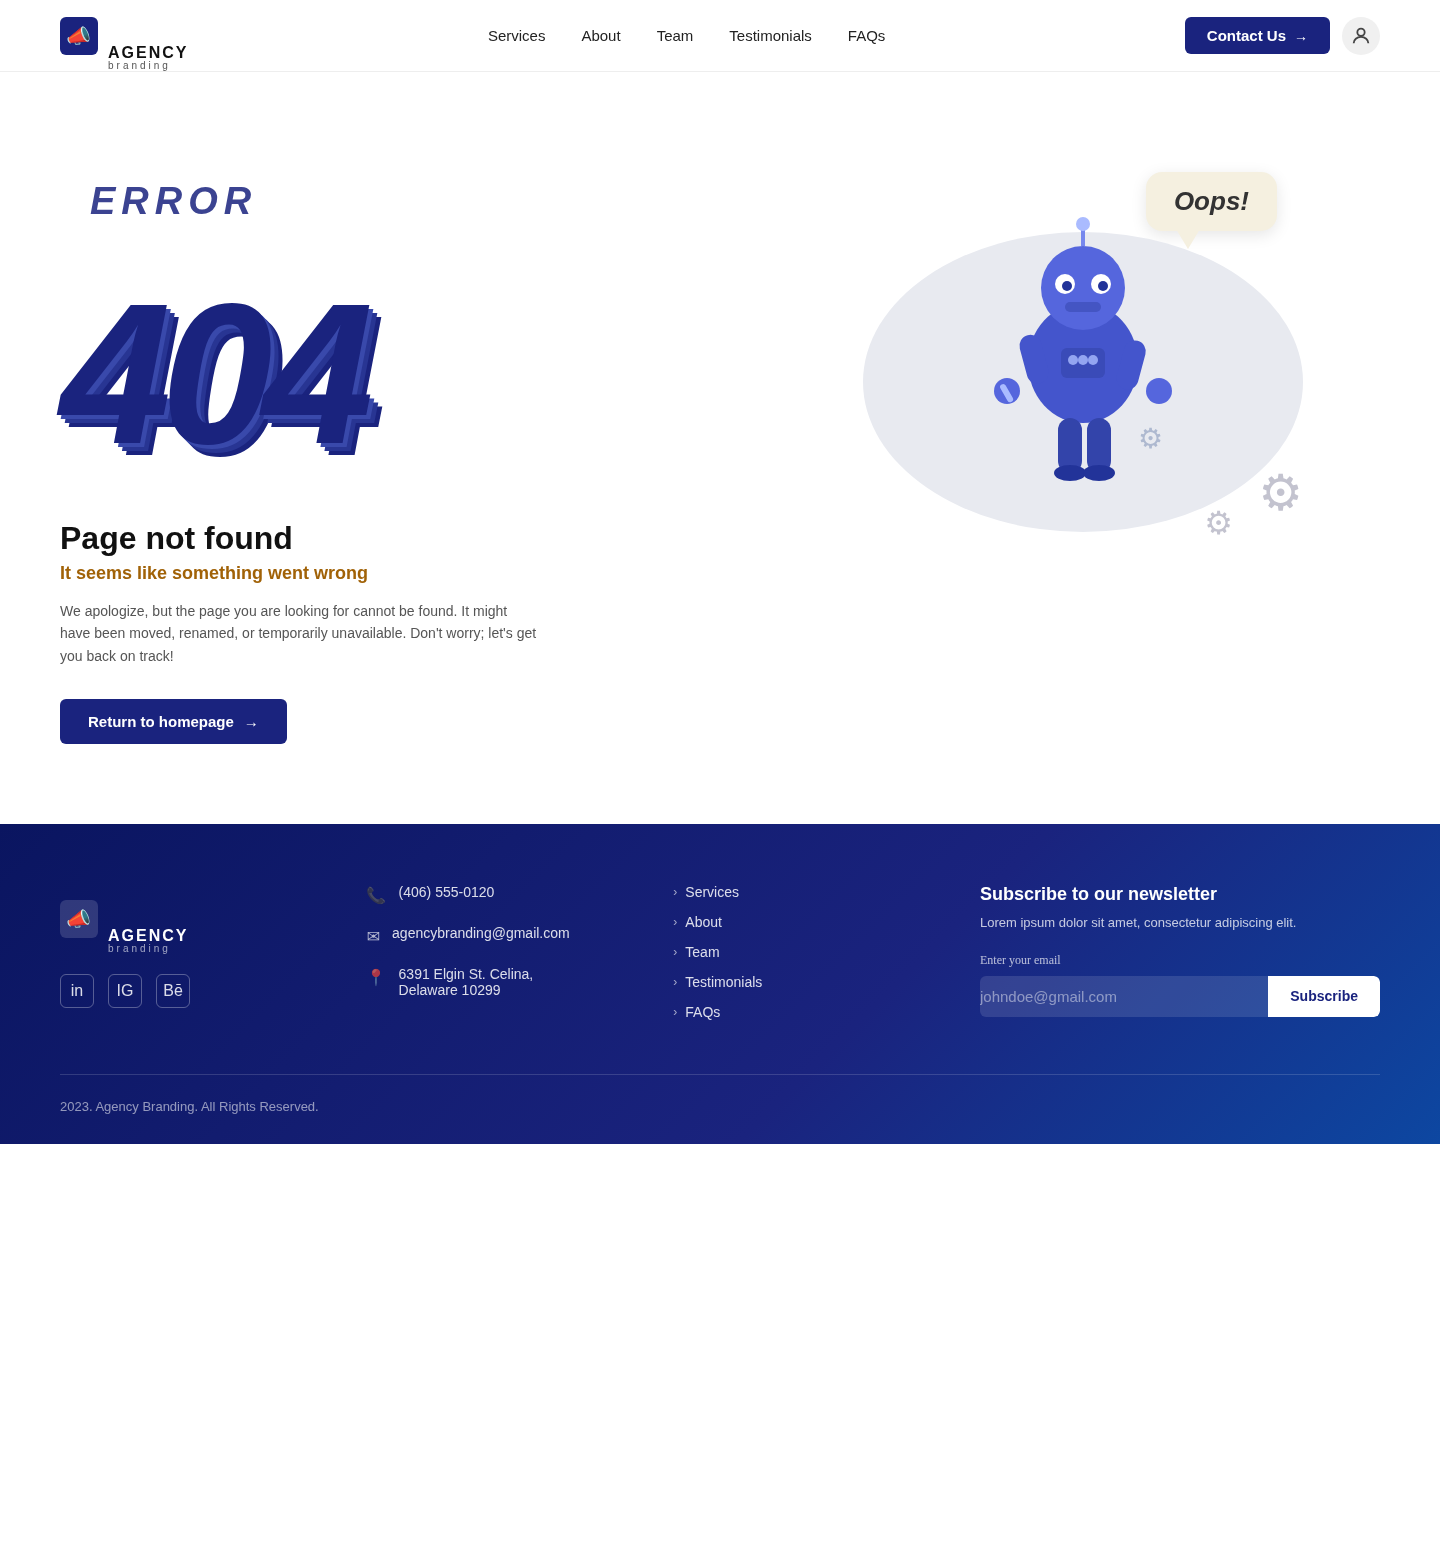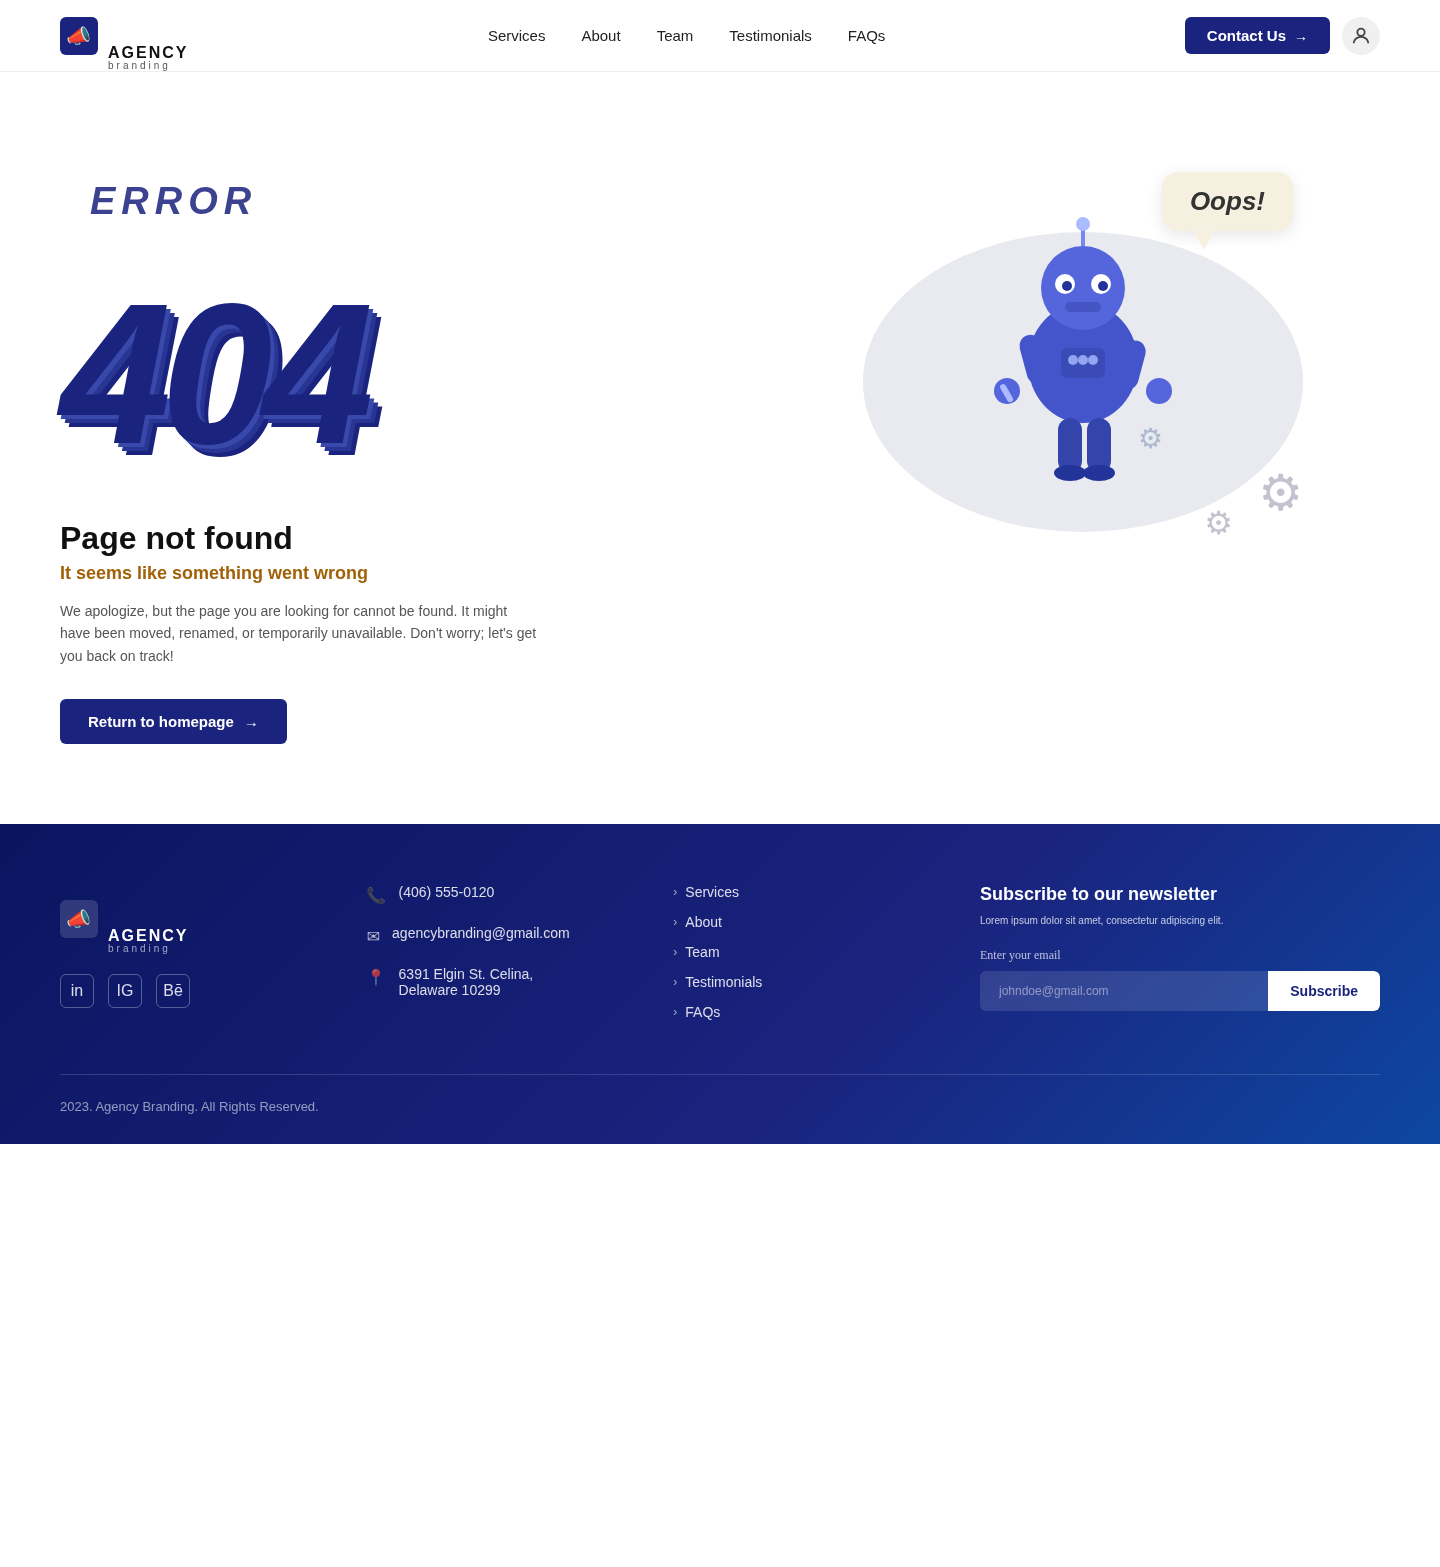--- a/index.html
+++ b/index.html
@@ -184,21 +184,21 @@
     .robot-svg-wrap {
       position: absolute;
       bottom: 60px;
       left: 50%;
       transform: translateX(-50%);
     }
     
     .oops-bubble {
       position: absolute;
       top: 20px;
-      right: 20px;
+      right: 36px;
       background: #f5f0e0;
       border-radius: 16px;
       padding: 14px 28px;
       font-size: 26px;
       font-weight: 800;
       color: #333;
       font-style: italic;
       box-shadow: 0 4px 16px rgba(0,0,0,0.10);
     }
     .oops-bubble::after {
@@ -298,21 +298,21 @@
       font-size: 12px;
       opacity: 0.7;
     }
     .footer-newsletter-col {}
     .footer-newsletter-title {
       font-size: 18px;
       font-weight: 700;
       margin-bottom: 8px;
     }
     .footer-newsletter-desc {
-      font-size: 10px;
+      font-size: 13px;
       color: rgba(255,255,255,0.75);
       margin-bottom: 20px;
       line-height: 1.5;
     }
     .footer-newsletter-label {
       font-size: 12px;
       color: rgba(255,255,255,0.7);
       margin-bottom: 8px;
       font-family: Liberation Serif, serif;
     }
@@ -320,23 +320,23 @@
       display: flex;
       border-radius: 6px;
       overflow: hidden;
       background: rgba(255,255,255,0.12);
     }
     .footer-newsletter-input {
       flex: 1;
       background: transparent;
       border: none;
       outline: none;
-      padding: 12px 19px;
+      padding: 12px 0;
       color: #fff;
-      font-size: 12px;
+      font-size: 15px;
     }
     .footer-newsletter-input::placeholder {
       color: rgba(255,255,255,0.45);
     }
     .footer-subscribe-btn {
       background: #fff;
       color: #1a237e;
       border: none;
       padding: 12px 22px;
       font-weight: 700;

